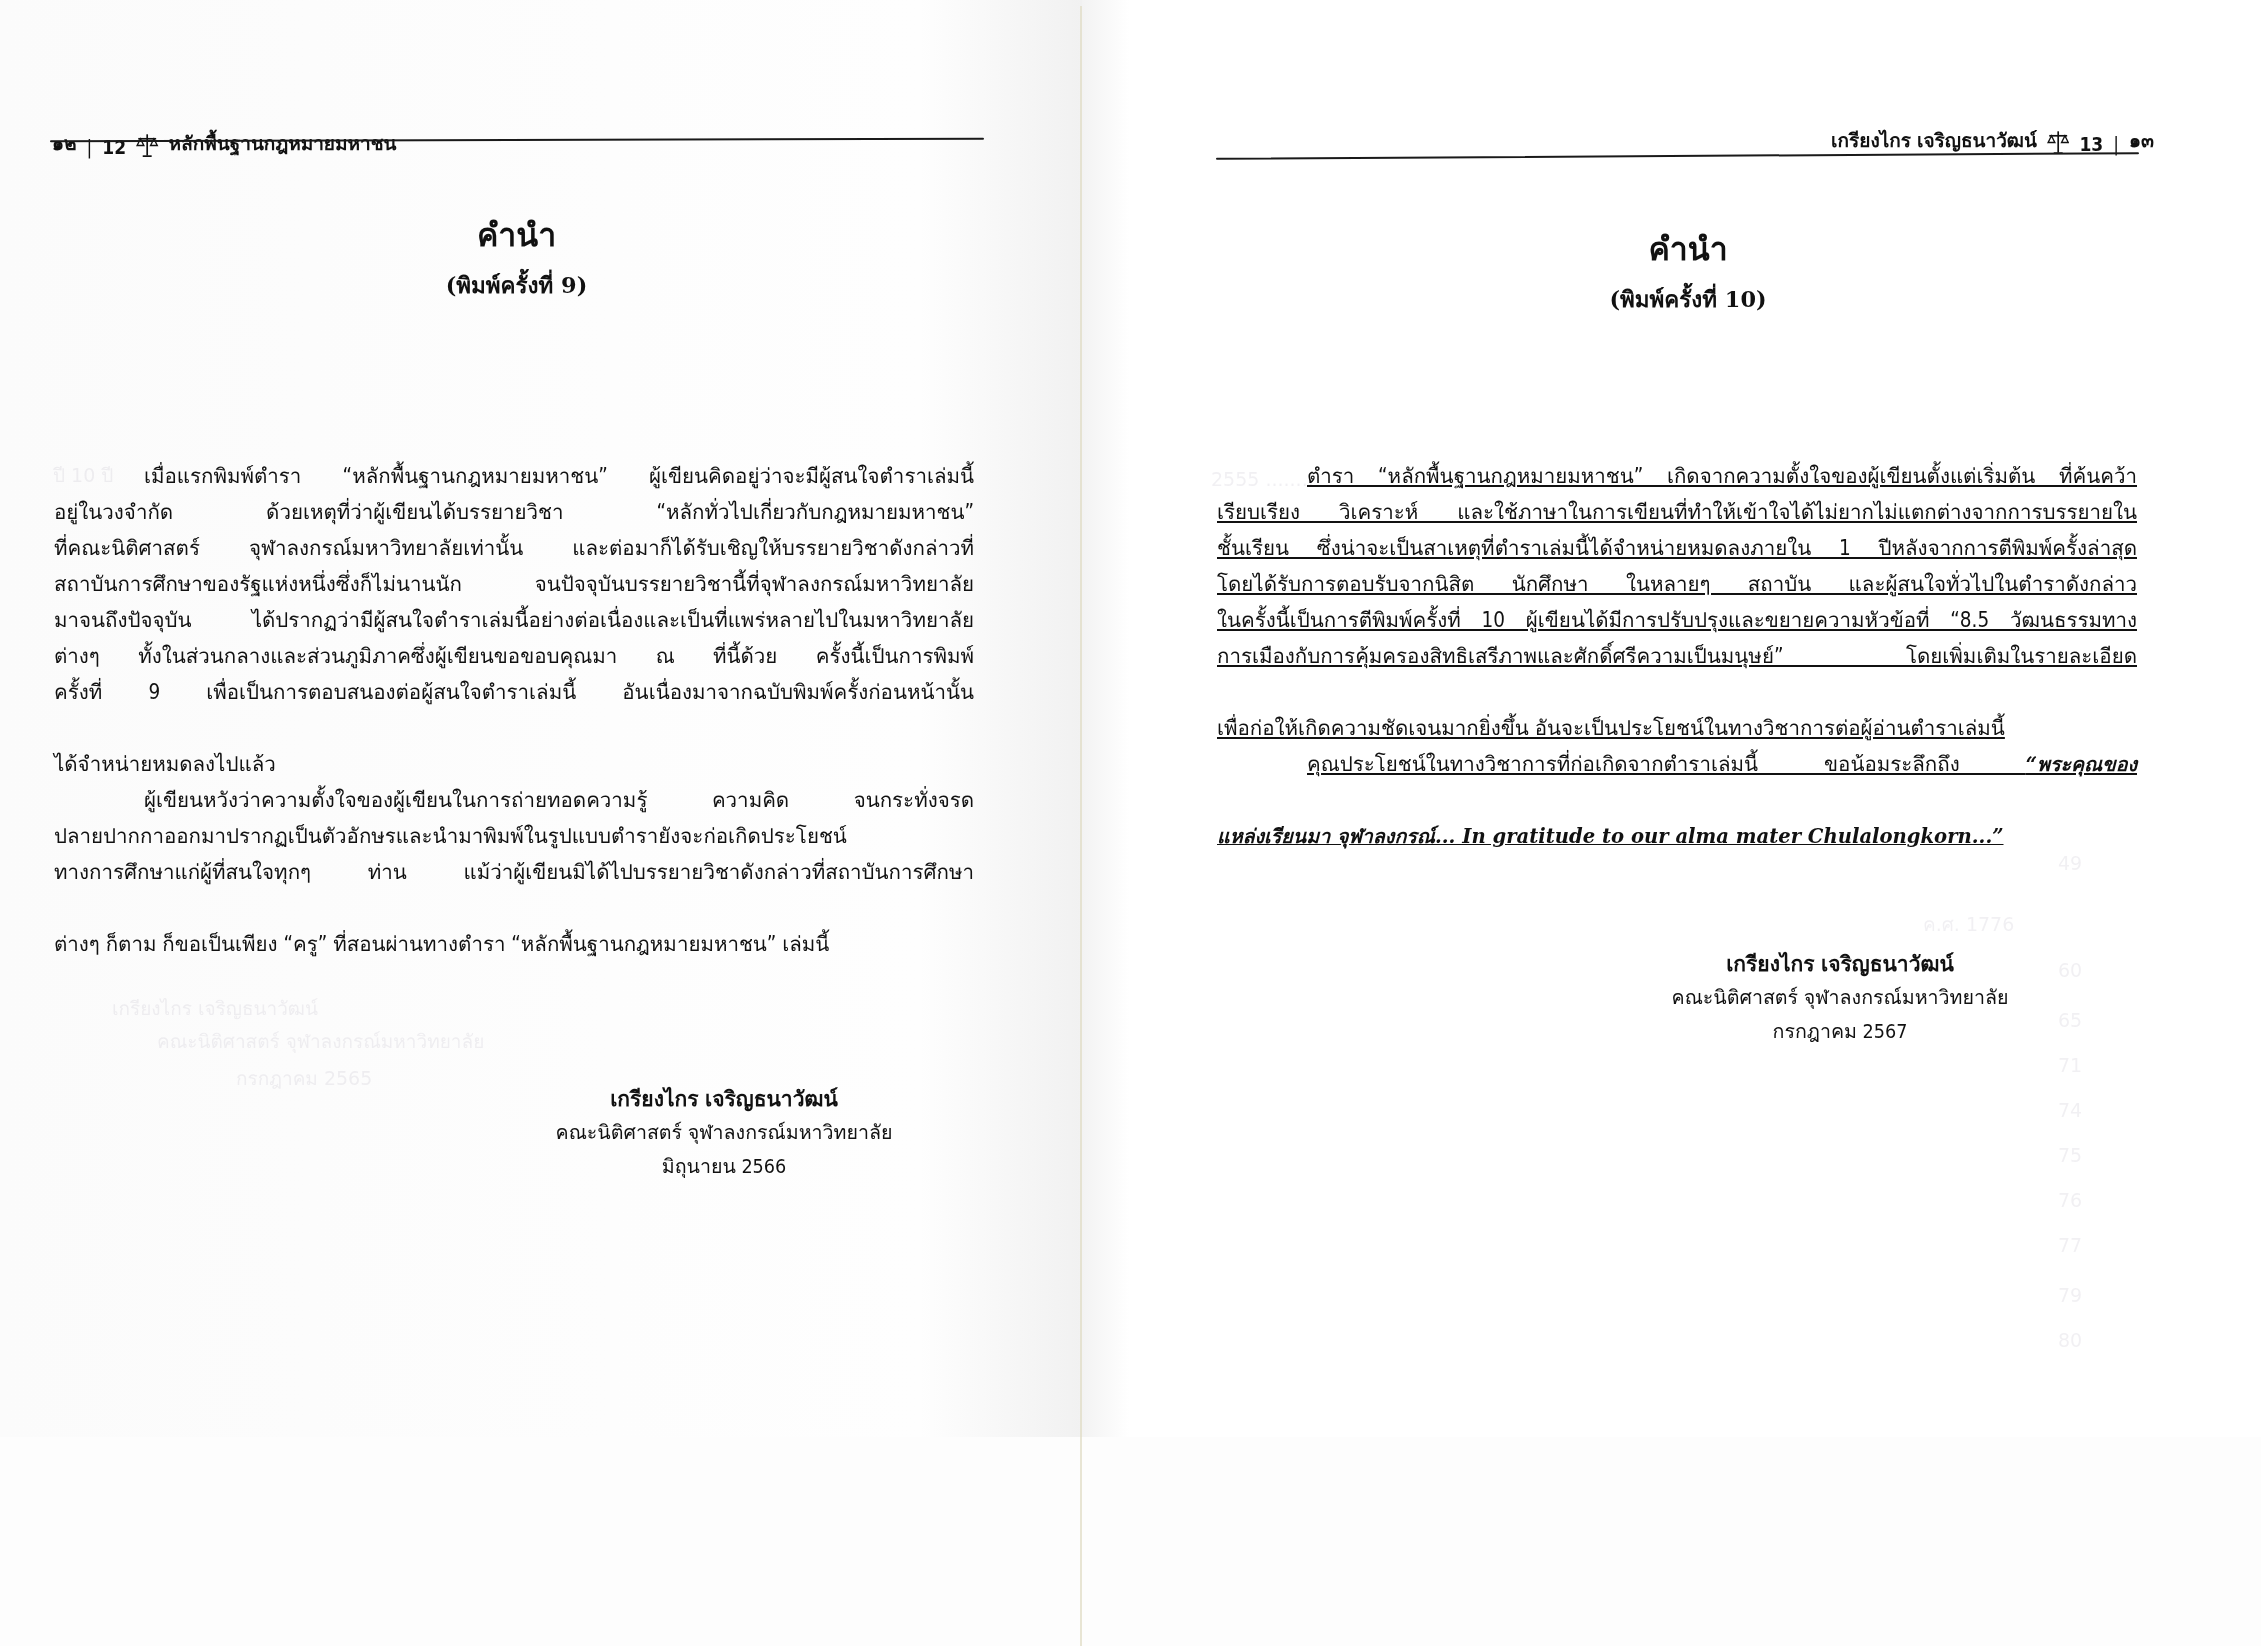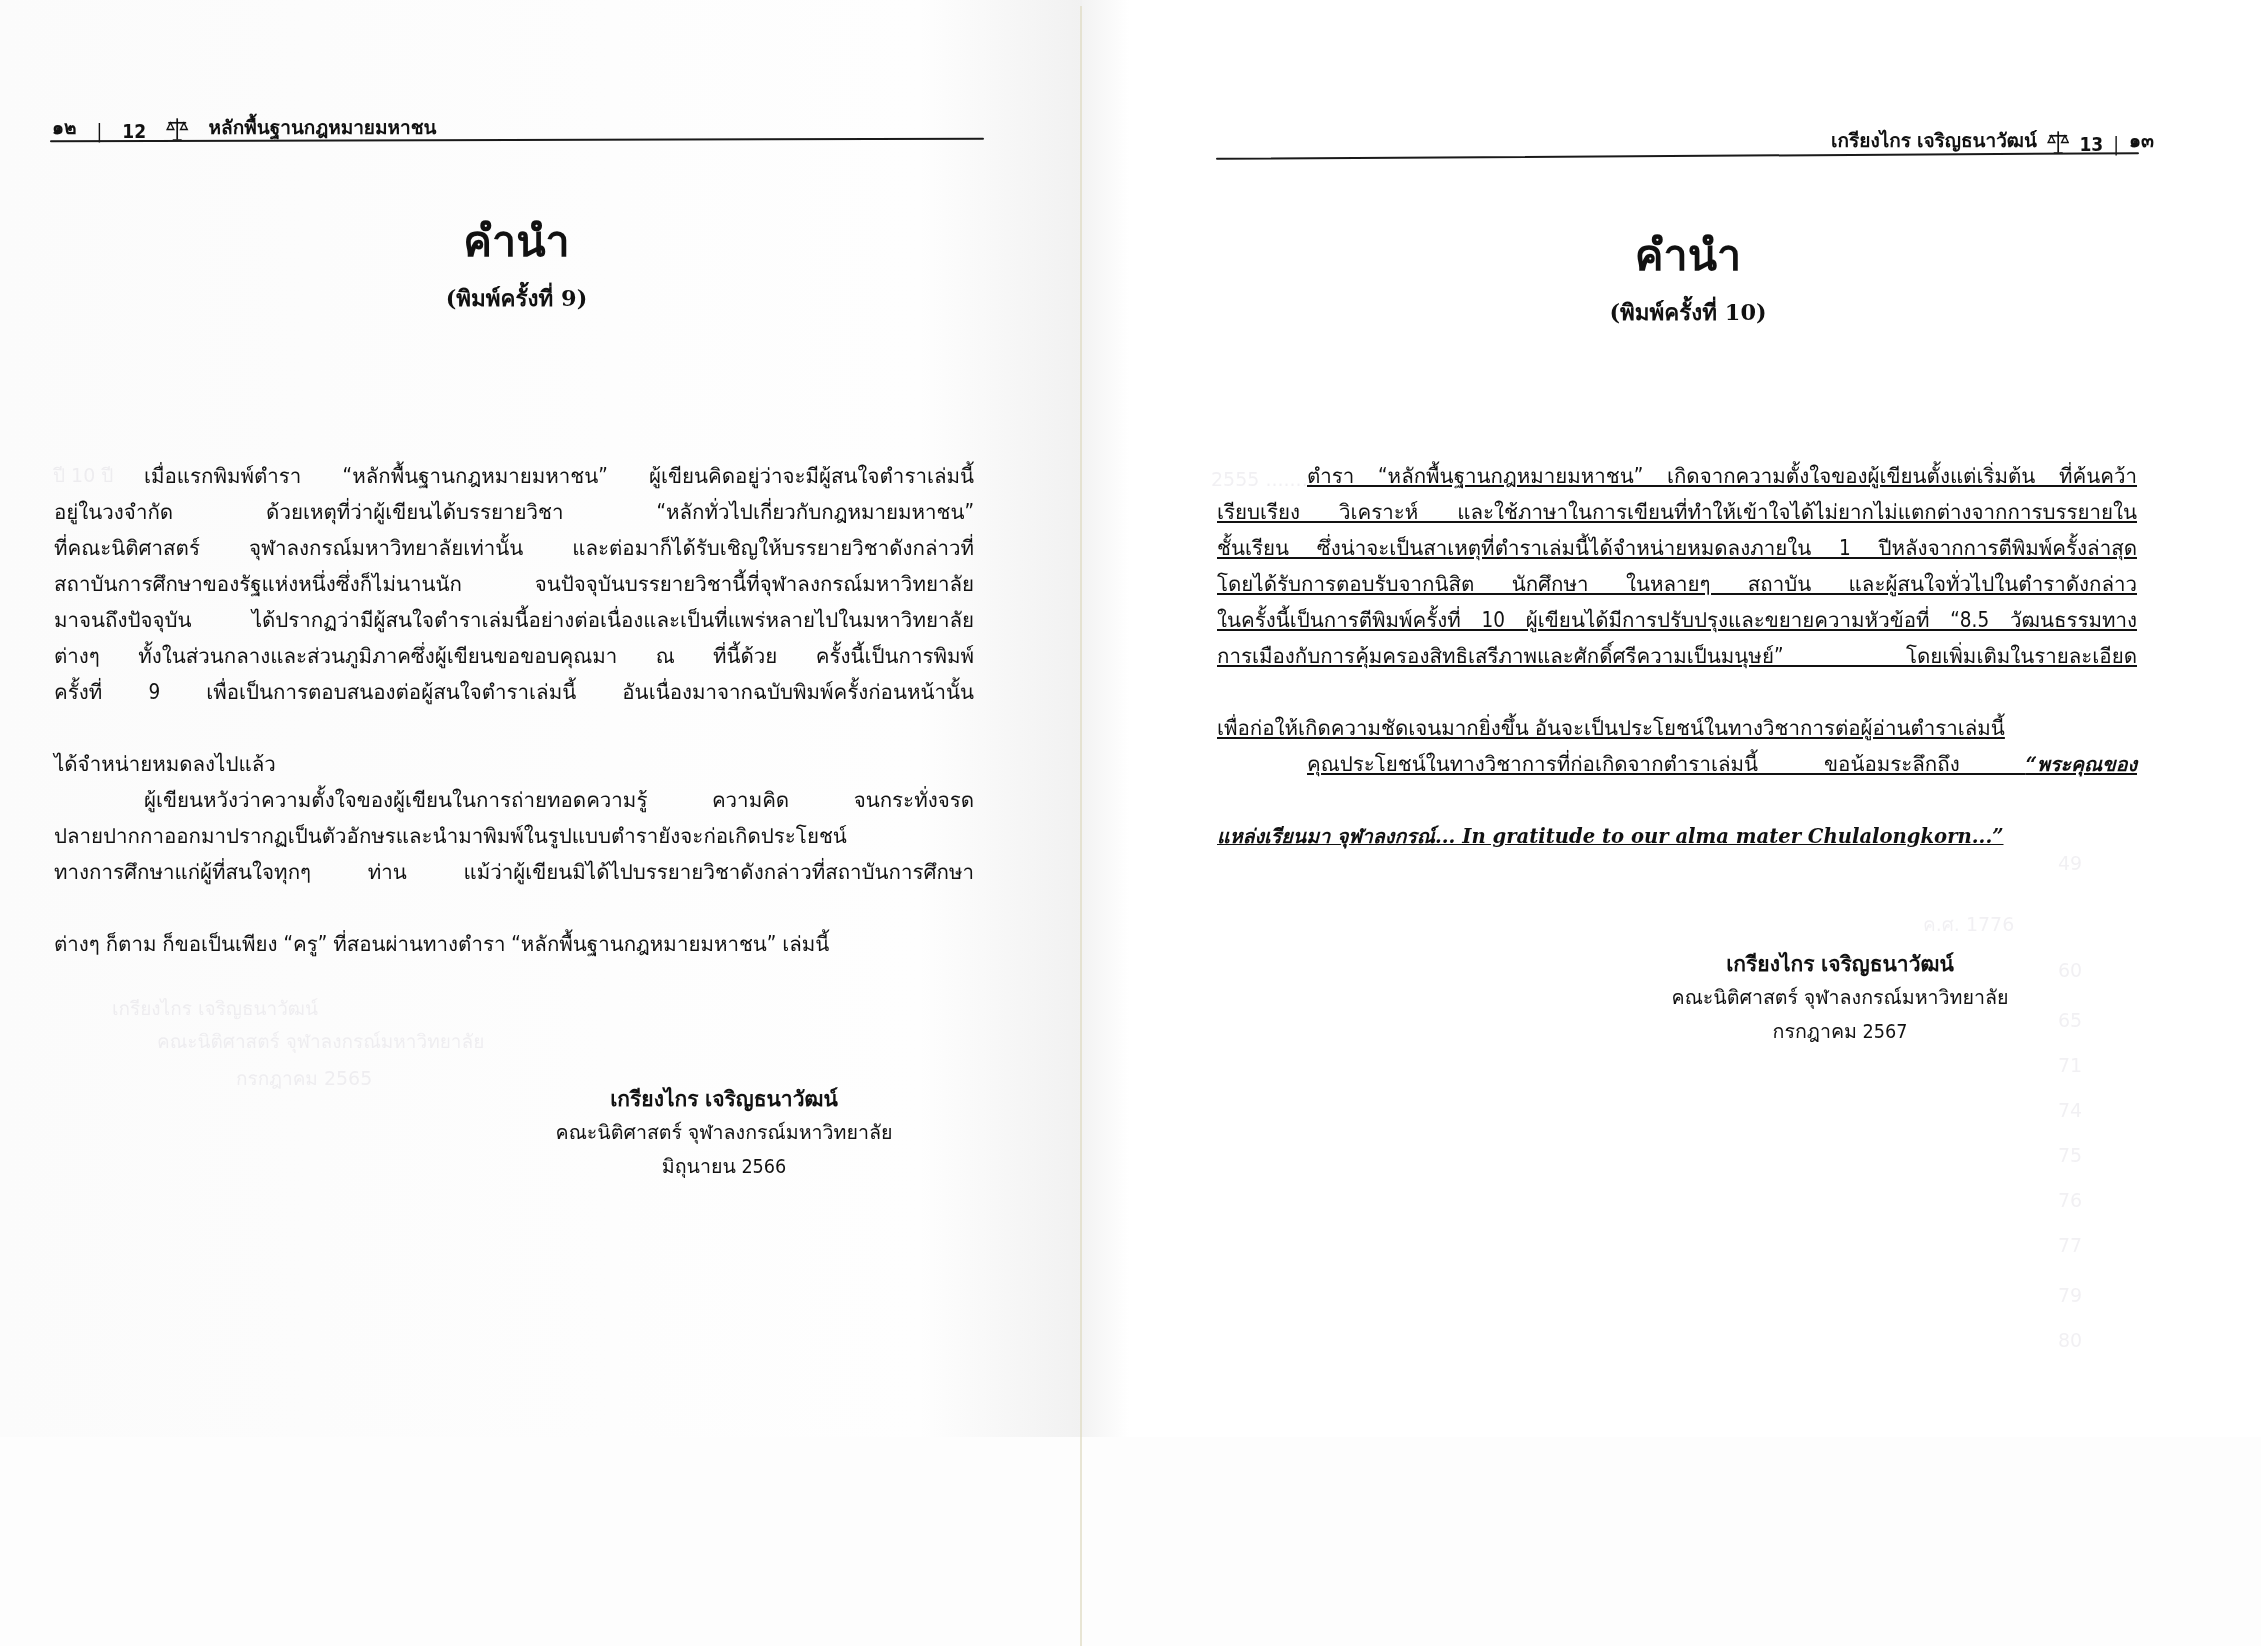--- a/index.html
+++ b/index.html
@@ -34,36 +34,36 @@
       background: linear-gradient(to bottom, #7d8088, #c9cbd0);
       border-bottom-right-radius: 22.4px;
     }
 
     
     .running-header {
       position: absolute; display: flex; align-items: flex-end; gap: 10px;
       font-family: "DejaVu Sans Condensed", "DejaVu Sans", sans-serif;
       font-weight: bold; font-size: 19px; color: #111;
     }
-    #left-header { left: 52px; top: 112px; gap: 20px; }
+    #left-header { left: 52px; top: 128px; }
     #right-header { right: 107px; top: 125px; flex-direction: row; }
     .header-rule {
       position: absolute; height: 2.2px; background: #1a1a1a; border-radius: 1.7px;
     }
     #left-rule { left: 50px; top: 139px; width: 934px; transform: rotate(-0.15deg); }
     #right-rule { left: 1216px; top: 155px; width: 923px; transform: rotate(-0.35deg); }
     .scale-icon { width: 22.4px; height: 25px; display: inline-block; }
     .sep { font-weight: normal; }
 
     
     .title {
       position: absolute; text-align: center; font-family: "DejaVu Serif", serif;
       font-weight: bold; color: #111;
     }
-    .title .main { font-size: 43px; line-height: 1.2; }
+    .title .main { font-size: 32px; line-height: 1.2; }
     .title .sub { font-size: 22.4px; margin-top: 12.3px; }
     #left-title { left: 393px; width: 247px; top: 216px; }
     #right-title { left: 1559px; width: 258px; top: 230px; }
 
     
     .body-text {
       position: absolute; font-family: "DejaVu Sans Condensed", "DejaVu Sans", sans-serif;
       font-size: 20.5px; line-height: 36px; color: #111; text-align: justify;
     }
     #left-body { left: 54px; top: 458px; width: 920px; }

